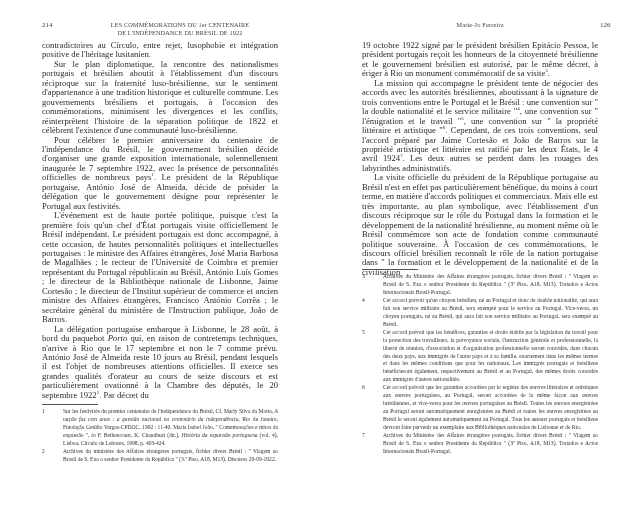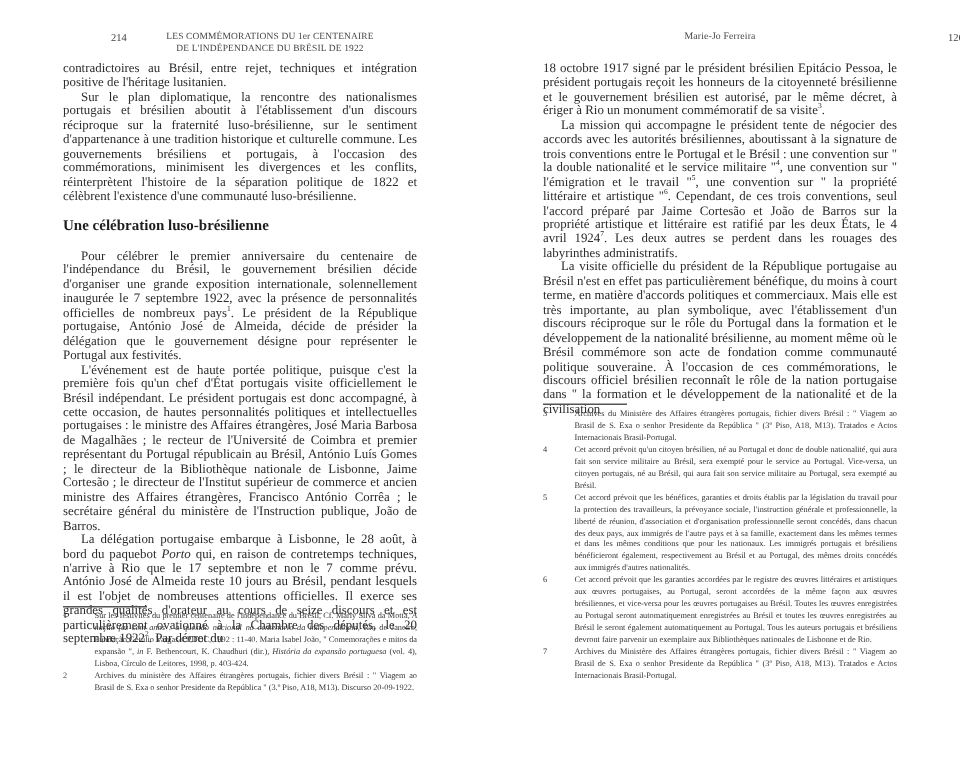--- a/index.html
+++ b/index.html
@@ -1,21 +1,21 @@
 <!DOCTYPE html>
 <html><head>
 <meta charset="utf-8">
 <style>
   html, body { margin:0; padding:0; }
   body { width:640px; height:512px; background:#ffffff; position:relative; overflow:hidden;
          font-family:"Liberation Serif","DejaVu Serif",serif; color:#2a2a2a; }
   .page { position:absolute; top:0; height:512px; width:320px; }
   .page.left { left:0; }
   .page.right { left:320px; }
-  .pnum { position:absolute; top:21px; font-size:7px; color:#444;margin-left:32px; }
+  .pnum { position:absolute; top:21px; font-size:7px; color:#444; }
   .left .pnum { left:42px; }
   .right .pnum { left:280px; }
   .runhead { position:absolute; top:21px; font-size:6.3px; text-align:center; color:#444; line-height:8px; letter-spacing:0.1px; }
   .left .runhead { left:80px; width:200px; }
   .right .runhead { left:100px; width:120px; font-size:6.5px; }
   .body { position:absolute; font-size:8.6px; line-height:9.45px; text-align:justify; color:#2b2b2b; }
   .left .body { left:42px; width:236px; top:41px; }
   .right .body { left:42px; width:236px; top:41px; }
   .body p { margin:0; text-indent:12px; }
   .body p.noindent { text-indent:0; }
@@ -36,23 +36,22 @@
 <body>
 
 <div class="page left">
   <div class="pnum">214</div>
   <div class="runhead">
     <div>LES COMMÉMORATIONS DU 1er CENTENAIRE</div>
     <div>DE L'INDÉPENDANCE DU BRÉSIL DE 1922</div>
   </div>
 
   <div class="body">
-    <p class="noindent">contradictoires au Brésil, entre rejet, techniques et intégration positive de l'héritage lusitanien.</p>
+    <p class="noindent">contradictoires au Círculo, entre rejet, lusophobie et intégration positive de l'héritage lusitanien.</p>
     <p>Sur le plan diplomatique, la rencontre des nationalismes portugais et brésilien aboutit à l'établissement d'un discours réciproque sur la fraternité luso-brésilienne, sur le sentiment d'appartenance à une tradition historique et culturelle commune. Les gouvernements brésiliens et portugais, à l'occasion des commémorations, minimisent les divergences et les conflits, réinterprètent l'histoire de la séparation politique de 1822 et célèbrent l'existence d'une communauté luso-brésilienne.</p>
-    <h2>Une célébration luso-brésilienne</h2>
     <p><span>Pour célébrer le premier anniversaire du centenaire de l'indépendance du Brésil, le gouvernement brésilien décide d'organiser une grande exposition internationale, solennellement inaugurée le 7 septembre 1922, avec la présence de personnalités officielles de nombreux pays</span><sup>1</sup><span>. Le président de la République portugaise, António José de Almeida, décide de présider la délégation que le gouvernement désigne pour représenter le Portugal aux festivités.</span></p>
     <p>L'événement est de haute portée politique, puisque c'est la première fois qu'un chef d'État portugais visite officiellement le Brésil indépendant. Le président portugais est donc accompagné, à cette occasion, de hautes personnalités politiques et intellectuelles portugaises : le ministre des Affaires étrangères, José Maria Barbosa de Magalhães ; le recteur de l'Université de Coimbra et premier représentant du Portugal républicain au Brésil, António Luís Gomes ; le directeur de la Bibliothèque nationale de Lisbonne, Jaime Cortesão ; le directeur de l'Institut supérieur de commerce et ancien ministre des Affaires étrangères, Francisco António Corrêa ; le secrétaire général du ministère de l'Instruction publique, João de Barros.</p>
     <p><span>La délégation portugaise embarque à Lisbonne, le 28 août, à bord du paquebot </span><i>Porto</i><span> qui, en raison de contretemps techniques, n'arrive à Rio que le 17 septembre et non le 7 comme prévu. António José de Almeida reste 10 jours au Brésil, pendant lesquels il est l'objet de nombreuses attentions officielles. Il exerce ses grandes qualités d'orateur au cours de seize discours et est particulièrement ovationné à la Chambre des députés, le 20 septembre 1922</span><sup>2</sup><span>. Par décret du</span></p>
   </div>
 
   <div class="fnrule"></div>
   <div class="footnotes">
     <div class="fn">
       <span class="num">1</span>
       <span class="txt"><span>Sur les festivités du premier centenaire de l'indépendance du Brésil, Cf. Marly Silva da Motta, </span><i>A nação faz cem anos : a questão nacional no centenário da independência</i><span>, Rio de Janeiro, Fundação Getúlio Vargas-CPDOC, 1992 : 11-40. Maria Isabel João, " Comemorações e mitos da expansão ", </span><i>in</i><span> F. Bethencourt, K. Chaudhuri (dir.), </span><i>História da expansão portuguesa</i><span> (vol. 4), Lisboa, Círculo de Leitores, 1998, p. 403-424.</span></span>
@@ -62,21 +61,21 @@
       <span class="txt">Archives du ministère des Affaires étrangères portugais, fichier divers Brésil : " Viagem ao Brasil de S. Exa o senhor Presidente da República " (3.º Piso, A18, M13). Discurso 20-09-1922.</span>
     </div>
   </div>
 </div>
 
 <div class="page right">
   <div class="runhead">Marie-Jo Ferreira</div>
   <div class="pnum">126</div>
 
   <div class="body">
-    <p class="noindent"><span>18 octobre 1917 signé par le président brésilien Epitácio Pessoa, le président portugais reçoit les honneurs de la citoyenneté brésilienne et le gouvernement brésilien est autorisé, par le même décret, à ériger à Rio un monument commémoratif de sa visite</span><sup>3</sup><span>.</span></p>
+    <p class="noindent"><span>19 octobre 1922 signé par le président brésilien Epitácio Pessoa, le président portugais reçoit les honneurs de la citoyenneté brésilienne et le gouvernement brésilien est autorisé, par le même décret, à ériger à Rio un monument commémoratif de sa visite</span><sup>3</sup><span>.</span></p>
     <p><span>La mission qui accompagne le président tente de négocier des accords avec les autorités brésiliennes, aboutissant à la signature de trois conventions entre le Portugal et le Brésil : une convention sur " la double nationalité et le service militaire "</span><sup>4</sup><span>, une convention sur " l'émigration et le travail "</span><sup>5</sup><span>, une convention sur " la propriété littéraire et artistique "</span><sup>6</sup><span>. Cependant, de ces trois conventions, seul l'accord préparé par Jaime Cortesão et João de Barros sur la propriété artistique et littéraire est ratifié par les deux États, le 4 avril 1924</span><sup>7</sup><span>. Les deux autres se perdent dans les rouages des labyrinthes administratifs.</span></p>
     <p>La visite officielle du président de la République portugaise au Brésil n'est en effet pas particulièrement bénéfique, du moins à court terme, en matière d'accords politiques et commerciaux. Mais elle est très importante, au plan symbolique, avec l'établissement d'un discours réciproque sur le rôle du Portugal dans la formation et le développement de la nationalité brésilienne, au moment même où le Brésil commémore son acte de fondation comme communauté politique souveraine. À l'occasion de ces commémorations, le discours officiel brésilien reconnaît le rôle de la nation portugaise dans " la formation et le développement de la nationalité et de la civilisation</p>
   </div>
 
   <div class="fnrule"></div>
   <div class="footnotes">
     <div class="fn">
       <span class="num">3</span>
       <span class="txt">Archives du Ministère des Affaires étrangères portugais, fichier divers Brésil : " Viagem ao Brasil de S. Exa o senhor Presidente da República " (3º Piso, A18, M13). Tratados e Actos Internacionais Brasil-Portugal.</span>
     </div>

